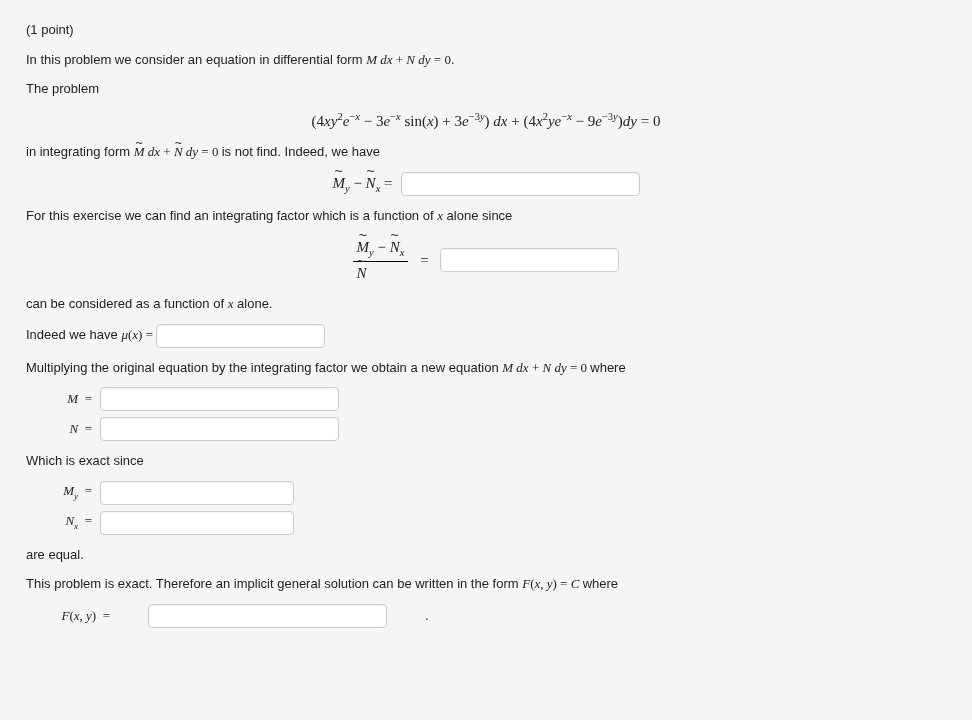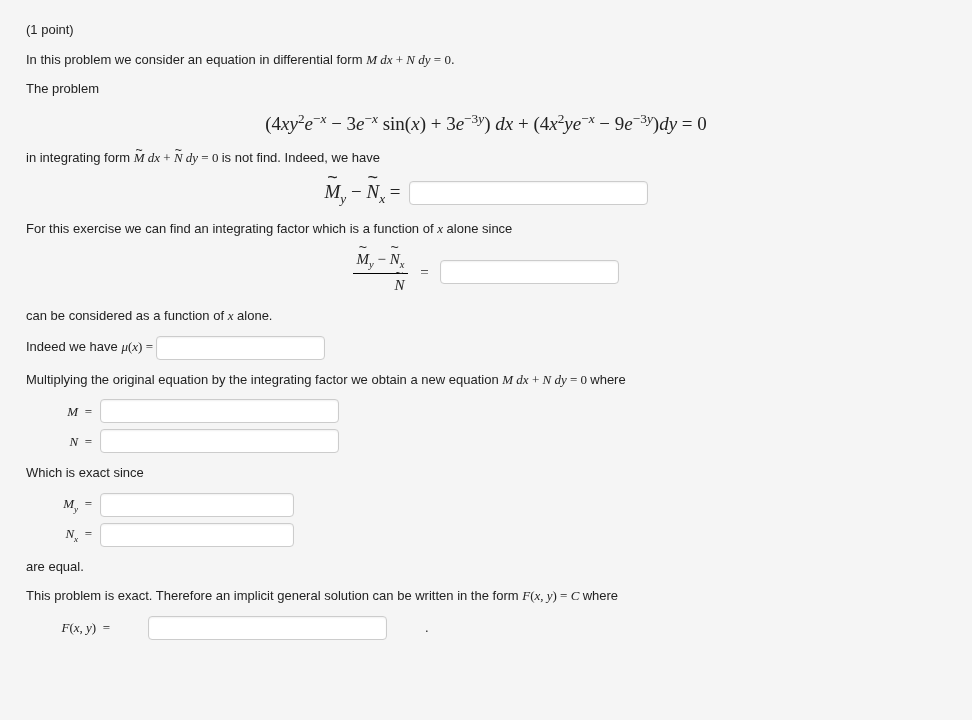--- a/index.html
+++ b/index.html
@@ -10,21 +10,21 @@
     color: #222;
     background: #f5f5f5;
     line-height: 1.5;
   }
   .math {
     font-family: "Times New Roman", Georgia, serif;
   }
   .display {
     text-align: center;
     margin: 10px 0;
-    font-size: 19px;
+    font-size: 15px;
   }
   .para {
     margin: 10px 16px;
   }
   input[type="text"] {
     font-family: Arial, sans-serif;
     font-size: 13px;
     height: 22px;
     border: 1px solid #ccc;
     border-radius: 4px;
@@ -32,21 +32,21 @@
     background: #fff;
     vertical-align: middle;
     box-shadow: inset 0 1px 2px rgba(0,0,0,0.06);
   }
   .wide { width: 225px; }
   .med  { width: 165px; }
   .sm   { width: 155px; }
   .frac {
     display: inline-block;
     vertical-align: middle;
-    text-align: right;
+    text-align: left;
   }
   .frac .num { display:block; padding: 0 4px; }
   .frac .den { display:block; border-top: 1px solid #000; padding: 0 4px; }
   .tilde {
     position: relative;
   }
   .tilde::before {
     content: "~";
     font-family: Arial, sans-serif;
     position: absolute;
@@ -91,21 +91,21 @@
 
 <div class="para">
   <span>in integrating form</span>
   <span class="math">
     <span class="tilde"><i>M</i></span> <i>dx</i> + <span class="tilde"><i>N</i></span> <i>dy</i> = 0
   </span>
   <span>is not find. Indeed, we have</span>
 </div>
 
 <div class="center-row">
-  <span class="math" style="font-size:19px;">
+  <span class="math" style="font-size:15px;">
     <span class="tilde" style="display:inline-block;"><i>M</i></span><sub><i>y</i></sub> − <span class="tilde" style="display:inline-block;"><i>N</i></span><sub><i>x</i></sub> =
   </span>
   <input type="text" class="wide" style="">
 </div>
 
 <div class="para">
   <span>For this exercise we can find an integrating factor which is a function of</span>
   <span class="math"><i>x</i></span>
   <span>alone since</span>
 </div>

